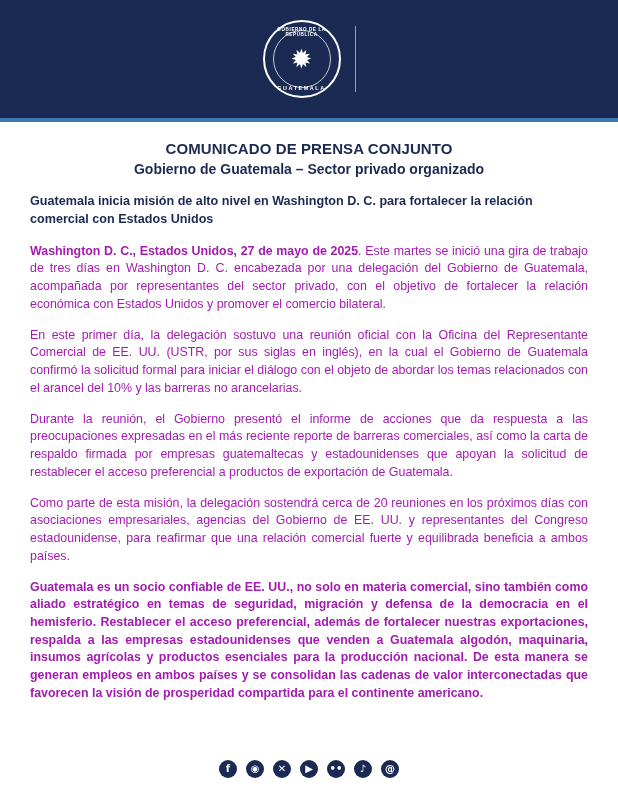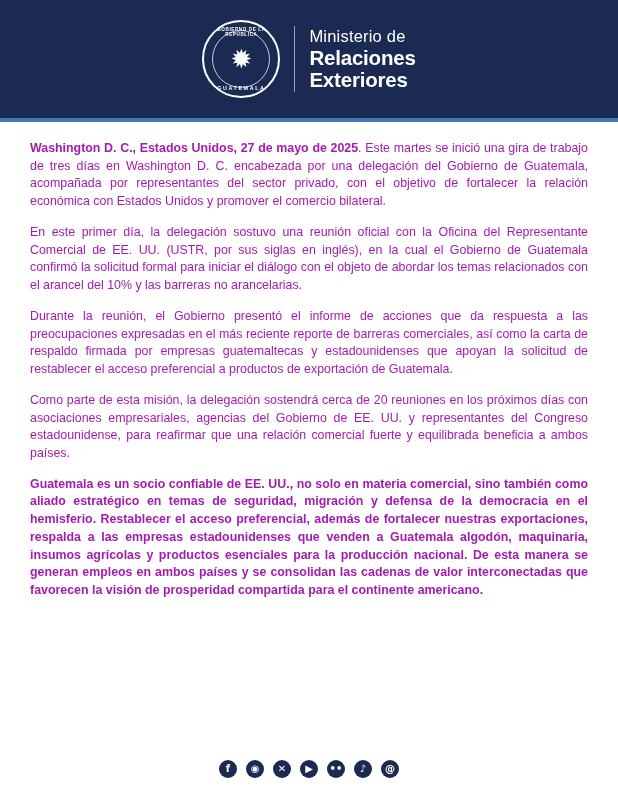--- a/index.html
+++ b/index.html
@@ -176,31 +176,31 @@
   <div class="header">
     <div class="header-inner">
       <div class="seal">
         <div class="seal-top-text">GOBIERNO DE LA REPÚBLICA</div>
         <div class="seal-inner">
           <span class="seal-bird">✹</span>
         </div>
         <div class="seal-bottom-text">GUATEMALA</div>
       </div>
       <div class="divider-v"></div>
-      <div class="ministry">
-        <span class="l1">Ministerio de</span>
-        <span class="l2">Relaciones</span>
-        <span class="l3">Exteriores</span>
-      </div>
     </div>
   </div>
   <div class="header-rule"></div>
 
   <div class="content">
-
+    <div class="title-block">
+      <div class="title-main">COMUNICADO DE PRENSA CONJUNTO</div>
+      <div class="title-sub">Gobierno de Guatemala – Sector privado organizado</div>
+    </div>
+
+    <p class="lede">Guatemala inicia misión de alto nivel en Washington D. C. para fortalecer la relación comercial con Estados Unidos</p>
 
     <p class="body-par"><span class="b">Washington D. C., Estados Unidos, 27 de mayo de 2025</span><span>. Este martes se inició una gira de trabajo de tres días en Washington D. C. encabezada por una delegación del Gobierno de Guatemala, acompañada por representantes del sector privado, con el objetivo de fortalecer la relación económica con Estados Unidos y promover el comercio bilateral.</span></p>
 
     <p class="body-par">En este primer día, la delegación sostuvo una reunión oficial con la Oficina del Representante Comercial de EE. UU. (USTR, por sus siglas en inglés), en la cual el Gobierno de Guatemala confirmó la solicitud formal para iniciar el diálogo con el objeto de abordar los temas relacionados con el arancel del 10% y las barreras no arancelarias.</p>
     <p class="body-par">Durante la reunión, el Gobierno presentó el informe de acciones que da respuesta a las preocupaciones expresadas en el más reciente reporte de barreras comerciales, así como la carta de respaldo firmada por empresas guatemaltecas y estadounidenses que apoyan la solicitud de restablecer el acceso preferencial a productos de exportación de Guatemala.</p>
     <p class="body-par">Como parte de esta misión, la delegación sostendrá cerca de 20 reuniones en los próximos días con asociaciones empresariales, agencias del Gobierno de EE. UU. y representantes del Congreso estadounidense, para reafirmar que una relación comercial fuerte y equilibrada beneficia a ambos países.</p>
     <p class="body-par">Guatemala es un socio confiable de EE. UU., no solo en materia comercial, sino también como aliado estratégico en temas de seguridad, migración y defensa de la democracia en el hemisferio. Restablecer el acceso preferencial, además de fortalecer nuestras exportaciones, respalda a las empresas estadounidenses que venden a Guatemala algodón, maquinaria, insumos agrícolas y productos esenciales para la producción nacional. De esta manera se generan empleos en ambos países y se consolidan las cadenas de valor interconectadas que favorecen la visión de prosperidad compartida para el continente americano.</p>
   </div>
 
   <div class="footer">

